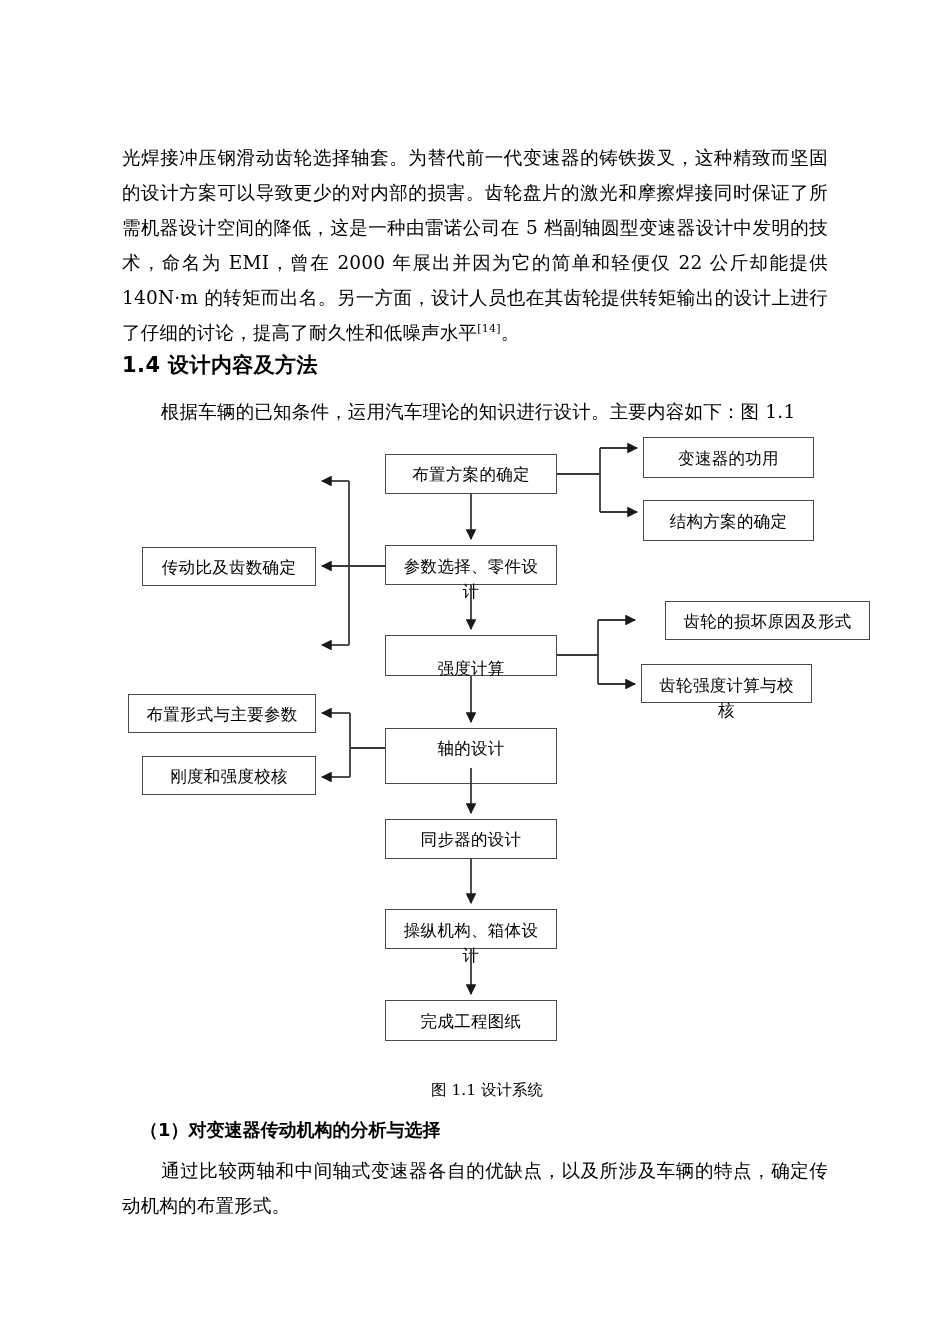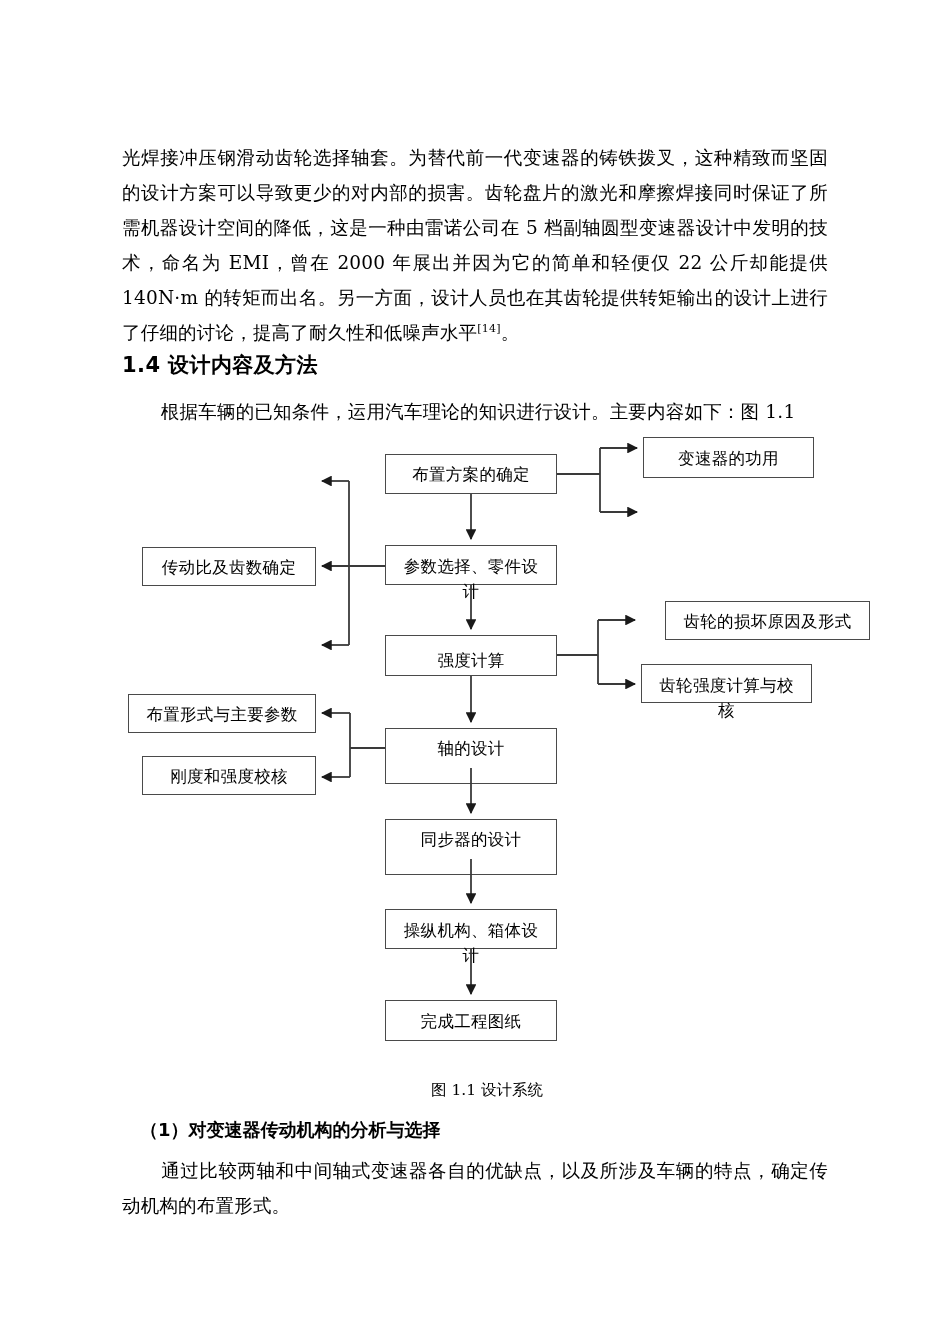--- a/index.html
+++ b/index.html
@@ -121,32 +121,35 @@
   <div class="para p2"><span class="indent"></span><span>根据车辆的已知条件，运用汽车理论的知识进行设计。主要内容如下：图 1.1</span></div>
 
   <div class="fbox" style="left:643px; top:437px; width:171px; height:41px; padding-top:8px;">
     <span>变速器的功用</span>
   </div>
 
   <div class="fbox" style="left:385px; top:454px; width:172px; height:40px; padding-top:7px;">
     <span>布置方案的确定</span>
   </div>
 
+  <div class="fbox" style="left:643px; top:500px; width:171px; height:41px; padding-top:8px;">
+    <span>结构方案的确定</span>
+  </div>
 
 
   <div class="fbox overflow" style="left:385px; top:545px; width:172px; height:40px; padding-top:2px;">
     <span style="width:140px; margin:0 auto;">参数选择、零件设计</span>
   </div>
 
   <div class="fbox" style="left:142px; top:547px; width:174px; height:39px; padding-top:7px;">
     <span>传动比及齿数确定</span>
   </div>
 
 
-  <div class="fbox" style="left:385px; top:635px; width:172px; height:41px; padding-top:12px;">
+  <div class="fbox" style="left:385px; top:635px; width:172px; height:41px; padding-top:20px;">
     <span>强度计算</span>
   </div>
 
   <div class="fbox" style="left:665px; top:601px; width:205px; height:39px; padding-top:7px;">
     <span>齿轮的损坏原因及形式</span>
   </div>
 
   <div class="fbox overflow" style="left:641px; top:664px; width:171px; height:39px; padding-top:2px;">
     <span style="width:140px; margin:0 auto;">齿轮强度计算与校核</span>
   </div>
@@ -156,21 +159,21 @@
   </div>
 
   <div class="fbox" style="left:385px; top:728px; width:172px; height:56px; padding-top:7px;">
     <span>轴的设计</span>
   </div>
 
   <div class="fbox" style="left:142px; top:756px; width:174px; height:39px; padding-top:7px;">
     <span>刚度和强度校核</span>
   </div>
 
-  <div class="fbox" style="left:385px; top:819px; width:172px; height:56px; padding-top:7px;">
+  <div class="fbox" style="left:385px; top:819px; width:172px; height:40px; padding-top:7px;">
     <span>同步器的设计</span>
   </div>
 
   <div class="fbox overflow" style="left:385px; top:909px; width:172px; height:40px; padding-top:2px;">
     <span style="width:140px; margin:0 auto;">操纵机构、箱体设计</span>
   </div>
 
   <div class="fbox" style="left:385px; top:1000px; width:172px; height:41px; padding-top:8px;">
     <span>完成工程图纸</span>
   </div>

